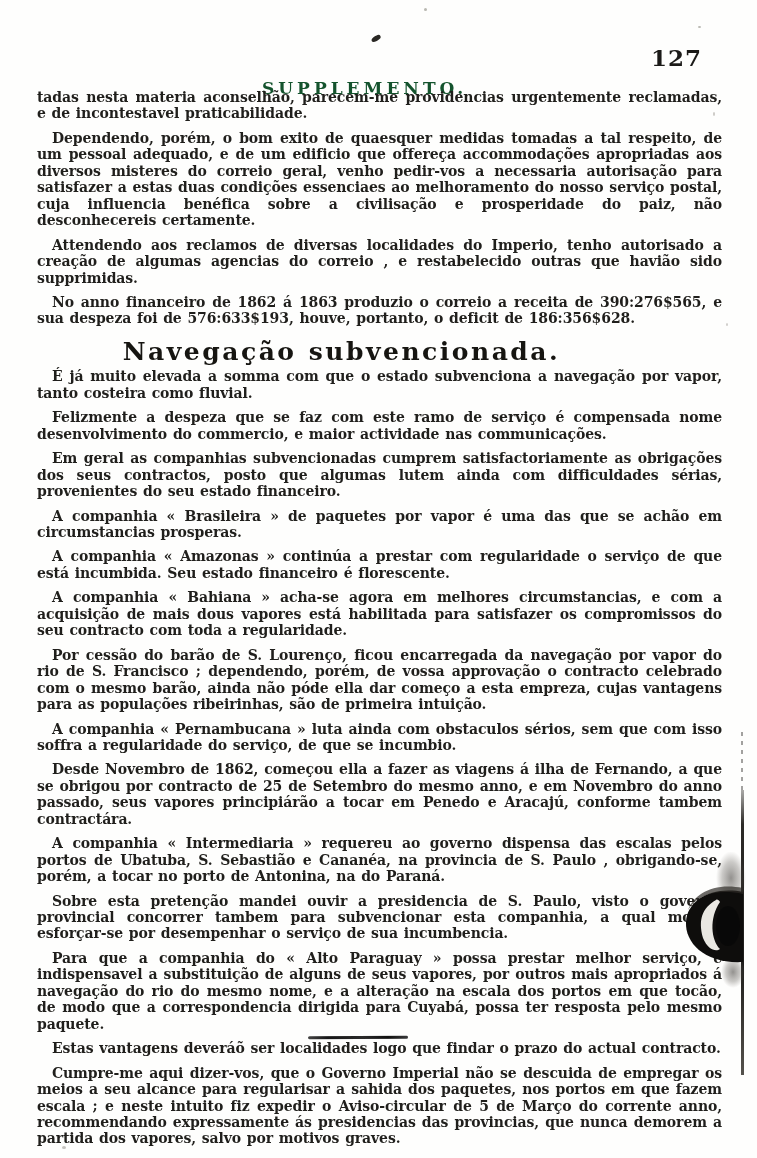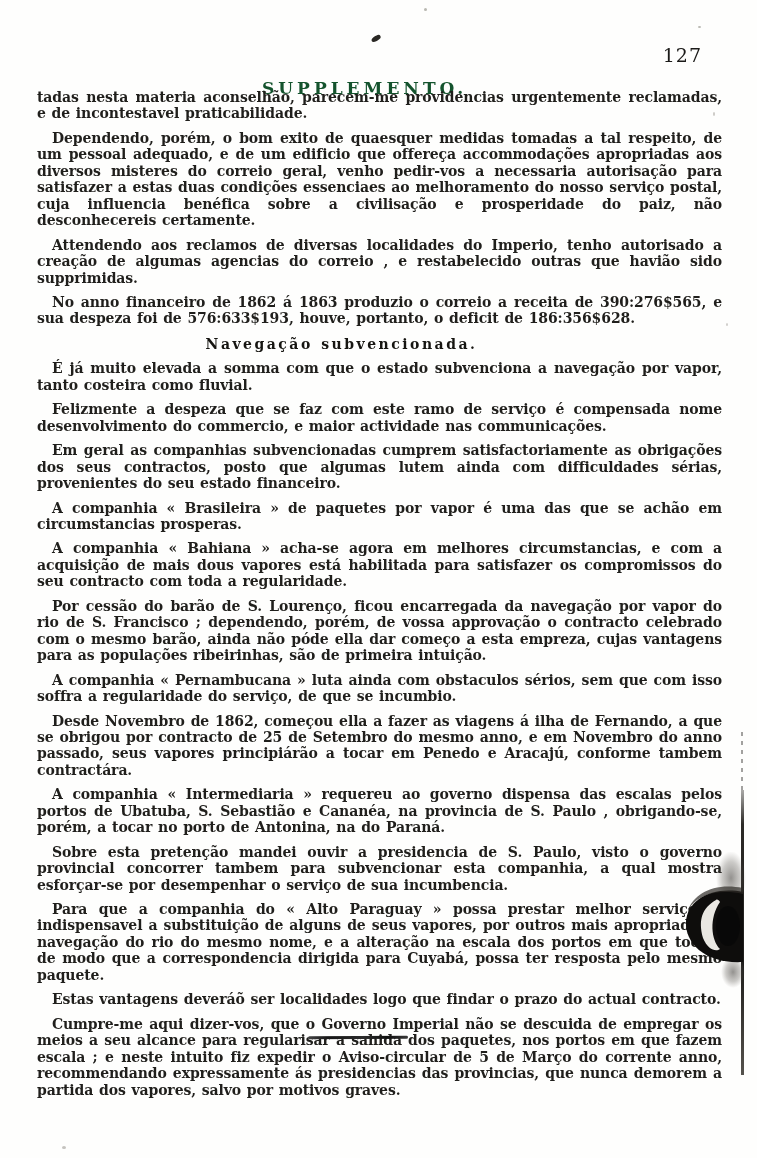--- a/index.html
+++ b/index.html
@@ -17,21 +17,21 @@
   }
 
   
   .header-title {
     position: absolute; top: 50px; left: 262px;
     font-size: 17px; font-weight: bold;
     letter-spacing: 4px; color: #14532d; margin-top: 28px;
   }
   .header-pageno {
     position: absolute; top: 44px; right: 55px;
-    font-size: 19px; font-weight: normal; color: #1b1a18;
+    font-size: 23px; font-weight: bold; color: #1b1a18;
     letter-spacing: 1px;
   }
   .ink-smudge {
     position: absolute; top: 36px; left: 371px;
     width: 10px; height: 5px; background: #2a2824;
     border-radius: 60% 40% 50% 50%;
     transform: rotate(-28deg);
   }
 
   
@@ -41,24 +41,24 @@
     font-size: 14px; line-height: 16.45px;
     font-weight: bold;
     text-align: justify;
     letter-spacing: -0.1px;
     word-spacing: 1px;
     color: #201f1c;
   }
   .para { margin: 8px; text-indent: 15px; }
   .para.noindent { text-indent: 0; }
   .section-heading {
-    margin: 9px 0 5px 0;
+    margin: 17px 0 5px 0;
     padding-right: 76px;             
     text-align: center;
-    font-size: 14px; font-weight: bold;
+    font-size: 25px; font-weight: bold;
     letter-spacing: 2.5px;
     color: #161511;
   }
 
   
   .end-rule {
     position: absolute; top: 1036px; left: 308px;
     width: 100px; height: 3px;
     background: linear-gradient(to right, #444 0%, #161616 20%, #2b2b2b 55%, #101010 80%, #3a3a3a 100%);
     border-radius: 2px;
@@ -103,20 +103,21 @@
     <p class="para">Dependendo, porém, o bom exito de quaesquer medidas tomadas a tal respeito, de um pessoal adequado, e de um edificio que offereça accommodações apropriadas aos diversos misteres do correio geral, venho pedir-vos a necessaria autorisação para satisfazer a estas duas condições essenciaes ao melhoramento do nosso serviço postal, cuja influencia benéfica sobre a civilisação e prosperidade do paiz, não desconhecereis certamente.</p>
     <p class="para">Attendendo aos reclamos de diversas localidades do Imperio, tenho autorisado a creação de algumas agencias do correio , e restabelecido outras que havião sido supprimidas.</p>
     <p class="para">No anno financeiro de 1862 á 1863 produzio o correio a receita de 390:276$565, e sua despeza foi de 576:633$193, houve, portanto, o deficit de 186:356$628.</p>
 
     <h2 class="section-heading">Navegação subvencionada.</h2>
 
     <p class="para">É já muito elevada a somma com que o estado subvenciona a navegação por vapor, tanto costeira como fluvial.</p>
     <p class="para">Felizmente a despeza que se faz com este ramo de serviço é compensada nome desenvolvimento do commercio, e maior actividade nas communicações.</p>
     <p class="para">Em geral as companhias subvencionadas cumprem satisfactoriamente as obrigações dos seus contractos, posto que algumas lutem ainda com difficuldades sérias, provenientes do seu estado financeiro.</p>
     <p class="para">A companhia « Brasileira » de paquetes por vapor é uma das que se achão em circumstancias prosperas.</p>
+    <p class="para">A companhia « Amazonas » continúa a prestar com regularidade o serviço de que está incumbida. Seu estado financeiro é florescente.</p>
     <p class="para">A companhia « Bahiana » acha-se agora em melhores circumstancias, e com a acquisição de mais dous vapores está habilitada para satisfazer os compromissos do seu contracto com toda a regularidade.</p>
     <p class="para">Por cessão do barão de S. Lourenço, ficou encarregada da navegação por vapor do rio de S. Francisco ; dependendo, porém, de vossa approvação o contracto celebrado com o mesmo barão, ainda não póde ella dar começo a esta empreza, cujas vantagens para as populações ribeirinhas, são de primeira intuição.</p>
     <p class="para">A companhia « Pernambucana » luta ainda com obstaculos sérios, sem que com isso soffra a regularidade do serviço, de que se incumbio.</p>
     <p class="para">Desde Novembro de 1862, começou ella a fazer as viagens á ilha de Fernando, a que se obrigou por contracto de 25 de Setembro do mesmo anno, e em Novembro do anno passado, seus vapores principiárão a tocar em Penedo e Aracajú, conforme tambem contractára.</p>
     <p class="para">A companhia « Intermediaria » requereu ao governo dispensa das escalas pelos portos de Ubatuba, S. Sebastião e Cananéa, na provincia de S. Paulo , obrigando-se, porém, a tocar no porto de Antonina, na do Paraná.</p>
     <p class="para">Sobre esta pretenção mandei ouvir a presidencia de S. Paulo, visto o governo provincial concorrer tambem para subvencionar esta companhia, a qual mostra esforçar-se por desempenhar o serviço de sua incumbencia.</p>
     <p class="para">Para que a companhia do « Alto Paraguay » possa prestar melhor serviço, é indispensavel a substituição de alguns de seus vapores, por outros mais apropriados á navegação do rio do mesmo nome, e a alteração na escala dos portos em que tocão, de modo que a correspondencia dirigida para Cuyabá, possa ter resposta pelo mesmo paquete.</p>
     <p class="para">Estas vantagens deveráõ ser localidades logo que findar o prazo do actual contracto.</p>
     <p class="para">Cumpre-me aqui dizer-vos, que o Governo Imperial não se descuida de empregar os meios a seu alcance para regularisar a sahida dos paquetes, nos portos em que fazem escala ; e neste intuito fiz expedir o Aviso-circular de 5 de Março do corrente anno, recommendando expressamente ás presidencias das provincias, que nunca demorem a partida dos vapores, salvo por motivos graves.</p>
   </div>

